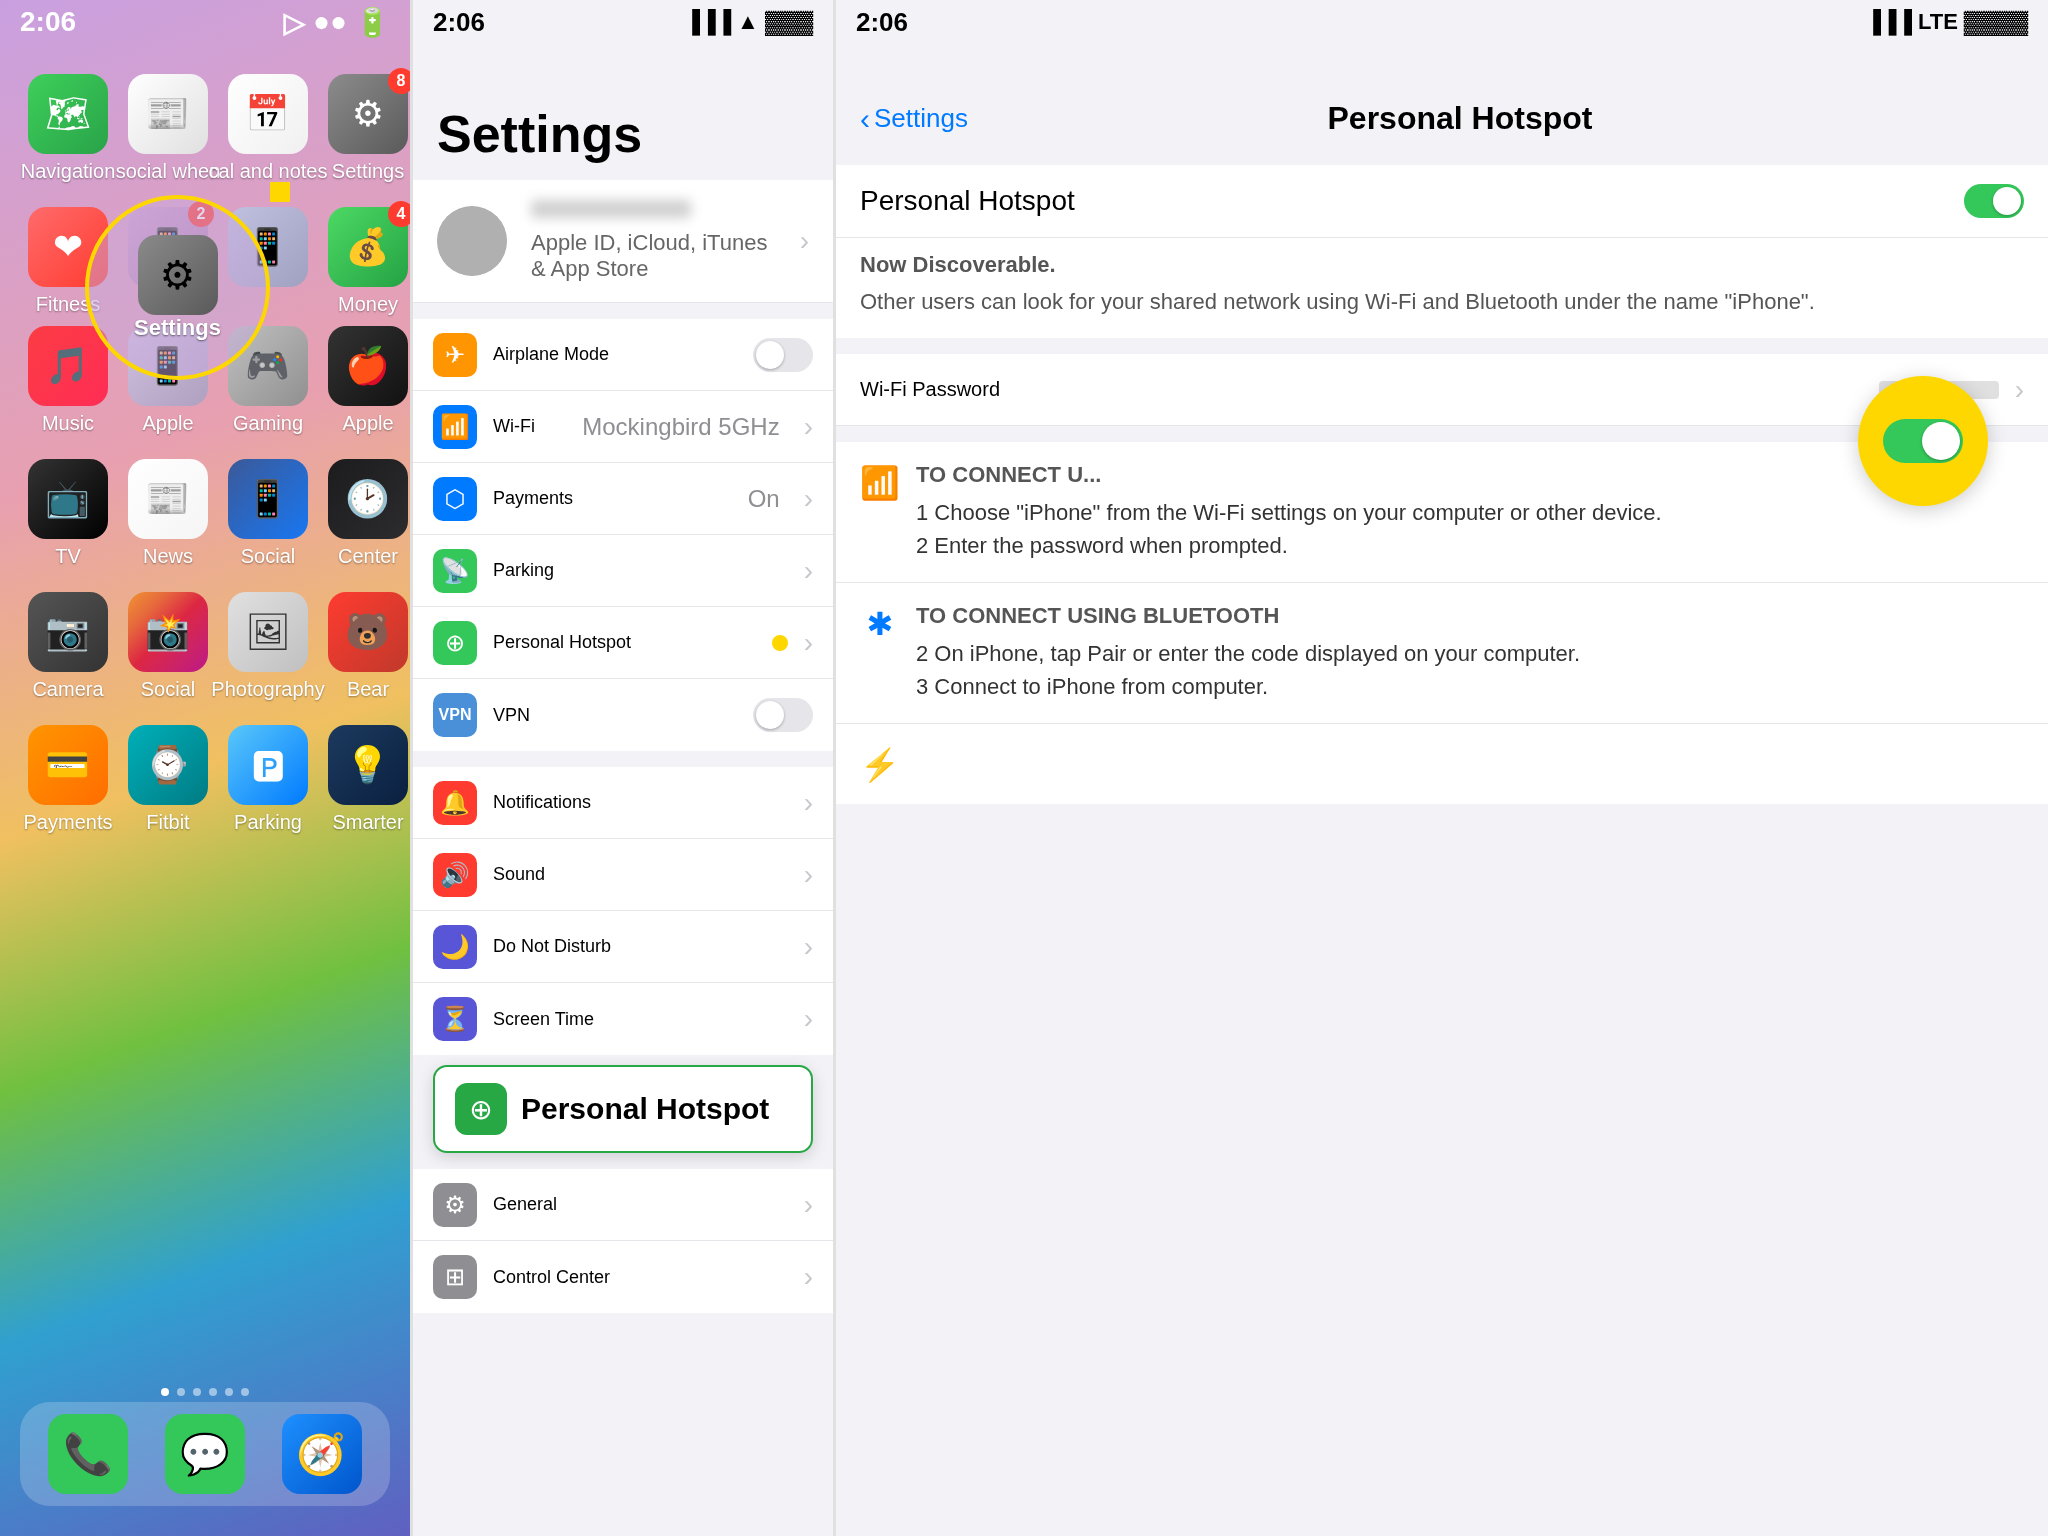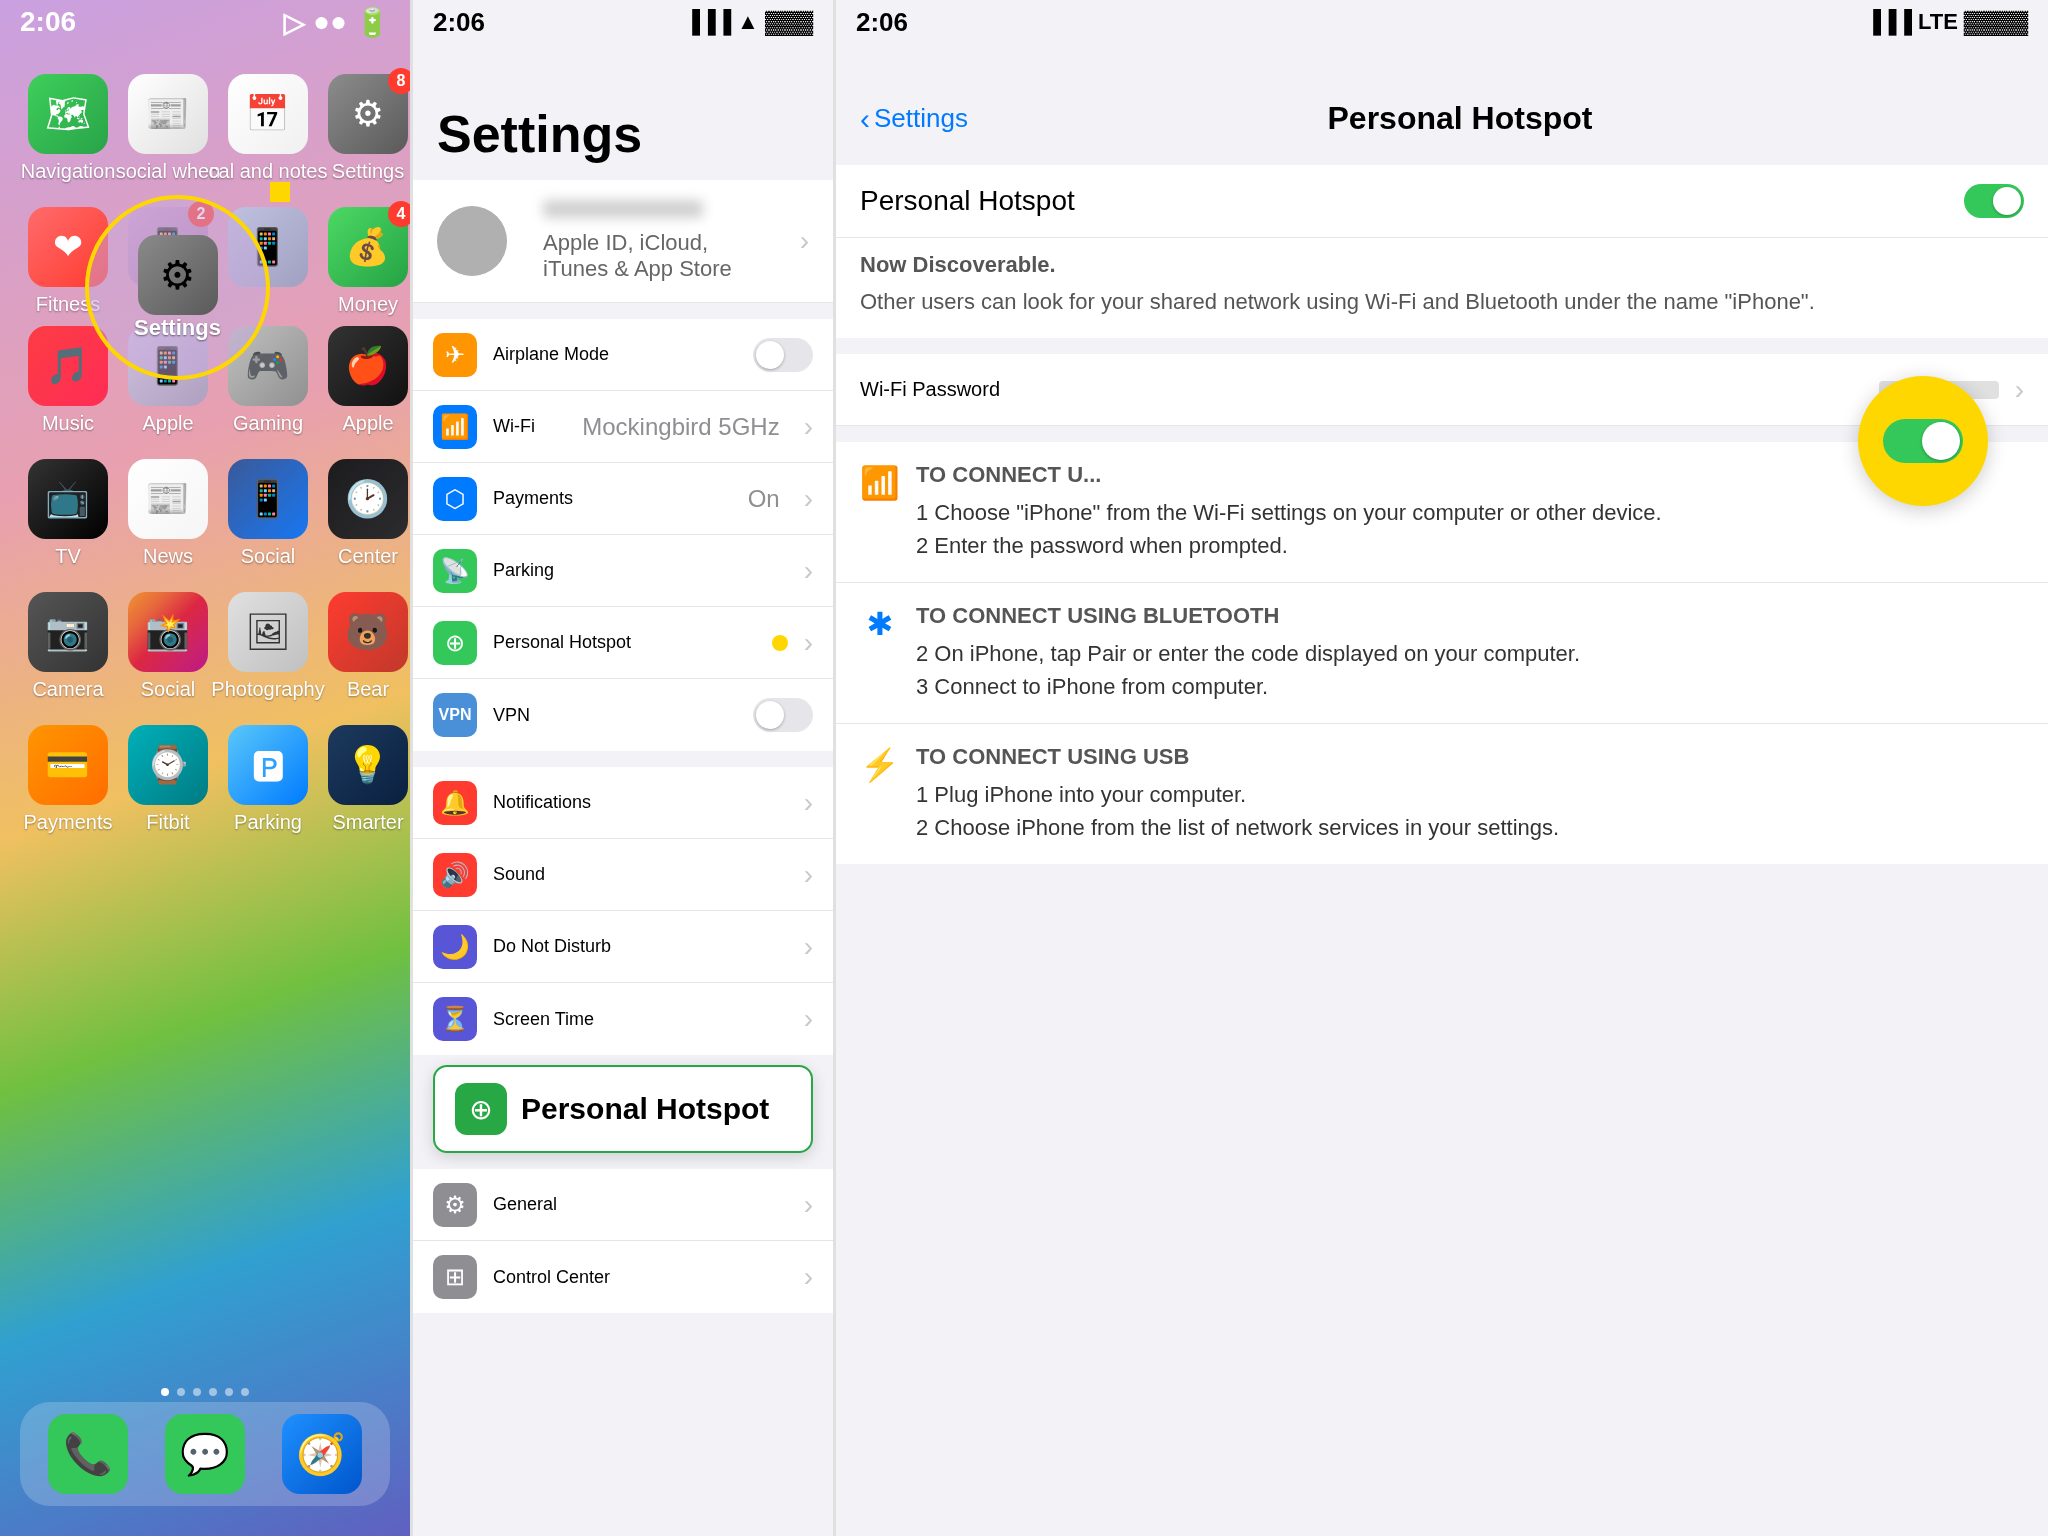--- a/index.html
+++ b/index.html
@@ -173,21 +173,21 @@
       font-size: 52px;
       font-weight: 700;
       color: #000;
     }
     .settings-profile-cell {
       background: white;
       margin: 0 0 0 0;
       padding: 20px 24px;
       display: flex;
       align-items: center;
-      gap: 36px;
+      gap: 24px;
       border-bottom: 1px solid #e5e5ea;
     }
     .profile-avatar {
       width: 70px;
       height: 70px;
       border-radius: 50%;
       background: #c0c0c0;
       overflow: hidden;
       display: flex;
       align-items: center;
@@ -742,20 +742,15 @@
       <div class="connect-icon" style="color:#007aff;">✱</div>
       <div class="connect-text">
         <div class="connect-title">TO CONNECT USING BLUETOOTH</div>
         <div class="connect-step">2 On iPhone, tap Pair or enter the code displayed on your computer.</div>
         <div class="connect-step">3 Connect to iPhone from computer.</div>
       </div>
     </div>
 
     <div class="connect-row">
       <div class="connect-icon">⚡</div>
-      <div class="connect-text">
-        <div class="connect-title">TO CONNECT USING USB</div>
-        <div class="connect-step">1 Plug iPhone into your computer.</div>
-        <div class="connect-step">2 Choose iPhone from the list of network services in your settings.</div>
-      </div>
     </div>
   </div>
 </div>
 
 </body></html>

